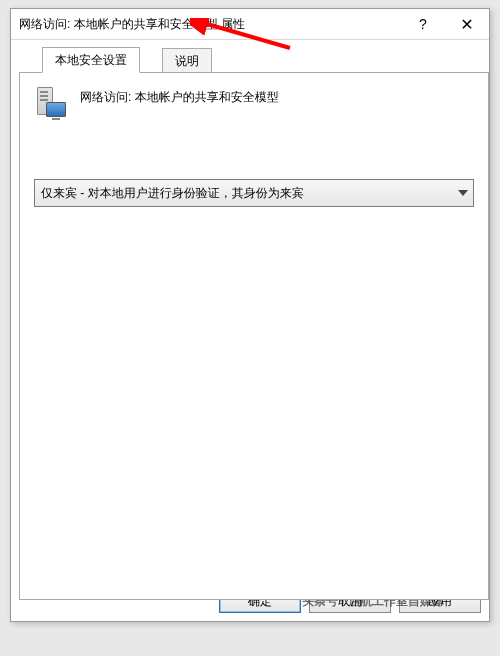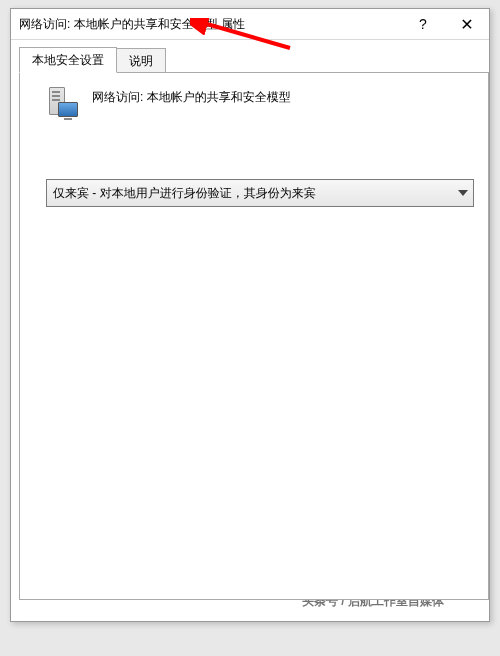--- a/index.html
+++ b/index.html
@@ -67,35 +67,35 @@
   }
   .tab {
     padding: 4px 12px 3px 12px;
     border: 1px solid #aaa;
     border-bottom: none;
     background: #f3f3f3;
     font-size: 12px;
     margin-right: -1px;
     position: relative;
     top: 1px;
+    margin-left: 23px;
   }
   .tab.active {
     background: #ffffff;
     top: 1px;
     z-index: 2;
     border-bottom: 1px solid #fff;
   }
   .tabpanel {
     border: 1px solid #aaa;
     margin: 0 0 8px 8px;
     height: 526px;
     background: #ffffff;
     position: relative;
     z-index: 1;
-    padding-left: 12px;
   }
 
   
   .heading-row {
     display: flex;
     align-items: flex-start;
     padding: 14px 14px 0 14px;
   }
   .server-icon {
     width: 32px;
@@ -265,20 +265,31 @@
         <div class="dd-arrow">
           <svg viewBox="0 0 10 6">
               <path d="M0 0 L5 6 L10 0 Z" fill="#444"></path>
             </svg>
         </div>
       </div>
     </div>
 
   </div>
 
+  <div class="button-row">
+    <div class="btn primary">
+      <span>确定</span>
+    </div>
+    <div class="btn">
+      <span>取消</span>
+    </div>
+    <div class="btn">
+      <span>应用</span>
+    </div>
+  </div>
 
 </div>
 
 <svg class="arrow" style="left:190px; top:18px; width:110px; height:40px;">
   <defs>
     <marker id="ah1" markerWidth="10" markerHeight="10" refX="2" refY="3" orient="auto">
       <path d="M0,0 L0,6 L8,3 Z" fill="#ff0000"></path>
     </marker>
   </defs>
   <line x1="100" y1="30" x2="10" y2="4" stroke="#ff0000" stroke-width="4" marker-end="url(#ah1)"></line>

